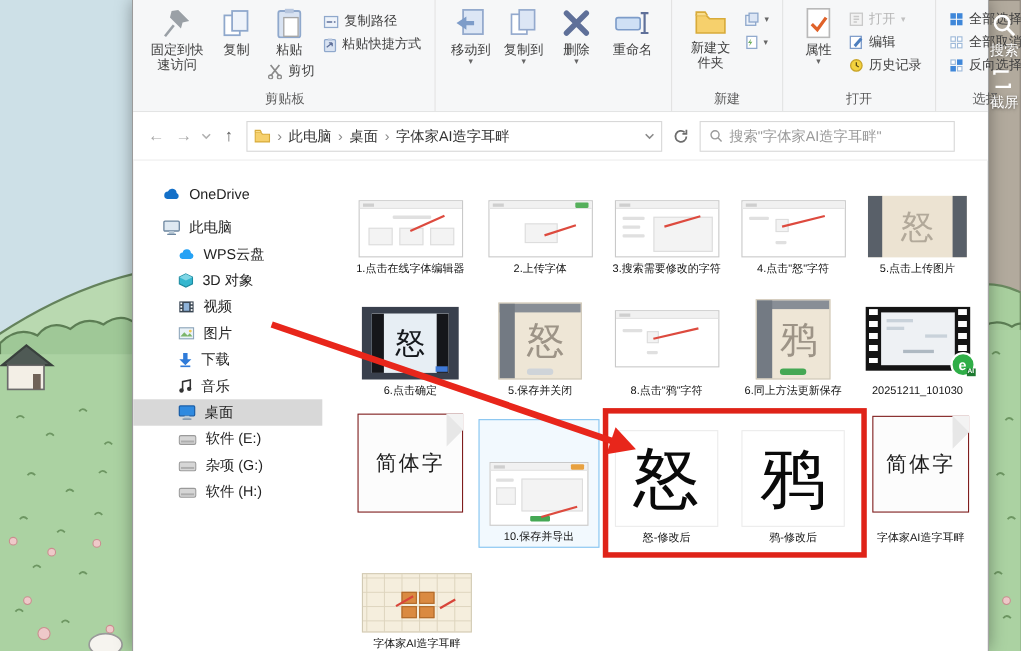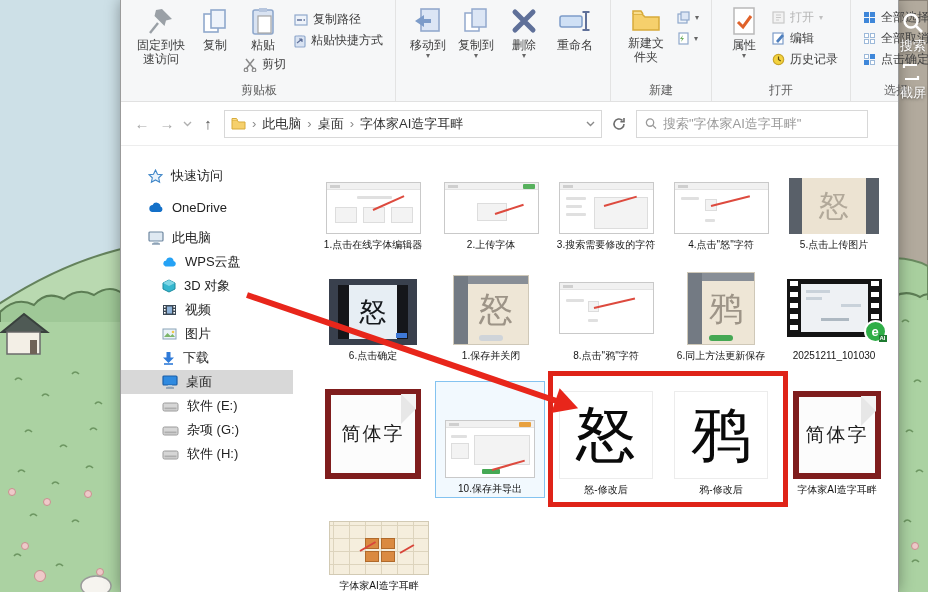--- a/index.html
+++ b/index.html
@@ -95,21 +95,21 @@
   .vid .sprk{position:absolute;top:2px;bottom:2px;width:8px;
     background:repeating-linear-gradient(#fff 0 5px,#141414 5px 11px)}
   .vid .sprk.l{left:3px}.vid .sprk.r{right:3px}
   .vid .scr{position:absolute;left:14px;right:14px;top:5px;bottom:5px;background:#eef1f4}
   .vid .scr .ln{position:absolute;height:3px;background:#c9d2da}
   .vid .badge{position:absolute;right:-5px;bottom:-6px;width:23px;height:23px;border-radius:50%;
     background:#2fae47;border:2px solid #fff;color:#fff;font-weight:bold;font-size:13px;line-height:19px;text-align:center}
   .vid .badge .ai{position:absolute;right:-2px;bottom:-1px;background:#1d7a30;color:#fff;font-size:6px;
     line-height:7px;padding:0 1px;font-weight:bold}
 
-  .fpg{position:relative;width:96px;height:90px;background:#fcfcfc;border:6px solid #7f1d1d;margin:0 auto;
+  .fpg{position:relative;width:96px;height:90px;background:#fcfcfc;border:1px solid #7f1d1d;margin:13px auto;
     display:flex;align-items:center;justify-content:center}
   .fpg::before{content:"";position:absolute;top:-1px;right:-1px;border-left:15px solid #e7e7e7;border-top:15px solid #f3f3f3;
     border-right:0;border-bottom:15px solid transparent;filter:none}
   .fpg .ch{font-family:"Liberation Serif","DejaVu Serif",serif;font-size:19px;letter-spacing:2px;color:#1d1d1d}
   .fpg.small{width:88px;height:88px}
 
   .bigchar{width:94px;height:88px;background:#fff;border:1px solid #ececec;margin:0 auto;
     display:flex;align-items:center;justify-content:center;
     font-family:"Liberation Serif","DejaVu Serif",serif;font-size:60px;color:#0a0a0a}
 
@@ -360,21 +360,21 @@
           </svg>
           <span>全部取消</span>
         </div>
         <div class="rbtn-small">
           <svg width="13" height="13" viewBox="0 0 13 13">
             <rect x="1.5" y="1.5" width="4" height="4" fill="#fff" stroke="#9db9d9"></rect>
               <rect x="7" y="1" width="5" height="5" fill="#3f87d9"></rect>
             <rect x="1" y="7" width="5" height="5" fill="#3f87d9"></rect>
               <rect x="7.5" y="7.5" width="4" height="4" fill="#fff" stroke="#9db9d9"></rect>
           </svg>
-          <span>点击确定</span>
+          <span>反向选择</span>
         </div>
       </div>
       <div class="group-label">选择</div>
     </div>
   </div>
 
   <div class="addressbar">
     <span class="nav-arrow">←</span>
     <span class="nav-arrow">→</span>
     <svg class="chev" width="9" height="6" viewBox="0 0 9 6">
@@ -408,26 +408,20 @@
         <path d="M8.5 8.5 L12 12" stroke="#9a9a9a" stroke-width="1.4"></path>
       </svg>
       <input type="text" placeholder="搜索&quot;字体家AI造字耳畔&quot;" style="">
     </div>
   </div>
 
   <div class="content">
 
     <div class="sidebar">
       <div class="side-item gap">
-        <svg width="15" height="15" viewBox="0 0 15 15">
-          <path d="M7.5 1 l2 4.2 4.5.5 -3.3 3.1 .9 4.5 -4.1 -2.3 -4.1 2.3 .9 -4.5 L1 5.7 l4.5 -.5 Z" fill="#eaf3fb" stroke="#3f86c8" stroke-width="1.1"></path>
-        </svg>
-        <span>快速访问</span>
-      </div>
-      <div class="side-item gap">
         <svg width="16" height="11" viewBox="0 0 16 11">
           <path d="M4 10 a3.5 3.5 0 0 1 .6 -6.9 A4.2 4.2 0 0 1 12.6 4.4 A3 3 0 0 1 12.5 10 Z" fill="#1470c8"></path>
         </svg>
         <span>OneDrive</span>
       </div>
       <div class="side-item">
         <svg width="16" height="14" viewBox="0 0 16 14">
           <rect x="1" y="1" width="14" height="9" rx="1" fill="#dfe9f2" stroke="#6e87a0" stroke-width="1.2"></rect>
           <path d="M6 10 l-1 3 h6 l-1 -3" fill="#b9c9d6"></path>
             <path d="M4 13 h8" stroke="#6e87a0" stroke-width="1.2"></path>
@@ -467,20 +461,28 @@
           <circle cx="11" cy="4" r="1.3" fill="#f0c84c"></circle>
         </svg>
         <span>图片</span>
       </div>
       <div class="side-item child">
         <svg width="13" height="14" viewBox="0 0 13 14">
           <path d="M4.5 1 h4 v5.5 H12 L6.5 12 1 6.5 h3.5 Z" fill="#2f7bd9"></path>
           <path d="M2 13 h9" stroke="#2f7bd9" stroke-width="1.6"></path>
         </svg>
         <span>下载</span>
+      </div>
+      <div class="side-item child">
+        <svg width="13" height="14" viewBox="0 0 13 14">
+          <path d="M4 11 V3 l7 -1.5 V9.5" fill="none" stroke="#333" stroke-width="1.4"></path>
+          <circle cx="3" cy="11" r="2" fill="#333"></circle>
+            <circle cx="10" cy="9.5" r="2" fill="#333"></circle>
+        </svg>
+        <span>音乐</span>
       </div>
       <div class="side-item child selected">
         <svg width="16" height="14" viewBox="0 0 16 14">
           <rect x="1" y="1" width="14" height="9" rx="1" fill="#2f8ae0" stroke="#1b5fa8" stroke-width="1.2"></rect>
           <path d="M6 10 l-1 3 h6 l-1 -3" fill="#b9c9d6"></path>
             <path d="M4 13 h8" stroke="#6e87a0" stroke-width="1.2"></path>
         </svg>
         <span>桌面</span>
       </div>
       <div class="side-item child">
@@ -592,21 +594,21 @@
 
       <div class="tile" style="left:314px;top:125px">
         <div class="thumb-area" style="height:74px">
           <div class="editor">
             <div class="top"></div>
               <div class="strip"></div>
             <span class="ch">怒</span>
             <div class="pill" style="background:#cfd4d9"></div>
           </div>
         </div>
-        <div class="tile-label">1.保存并关闭</div>
+        <div class="tile-label">5.保存并关闭</div>
       </div>
 
       <div class="tile" style="left:429px;top:125px">
         <div class="thumb-area" style="height:74px;align-items:center">
           <div class="shot">
             <div class="bar"></div>
               <div class="dot"></div>
             <div class="ln" style="left:6px;top:16px;width:18px"></div>
             <div class="bx" style="left:28px;top:18px;width:11px;height:11px"></div>
             <i class="ra" style="left:34px;top:24px;width:42px;transform:rotate(-13deg)"></i>

